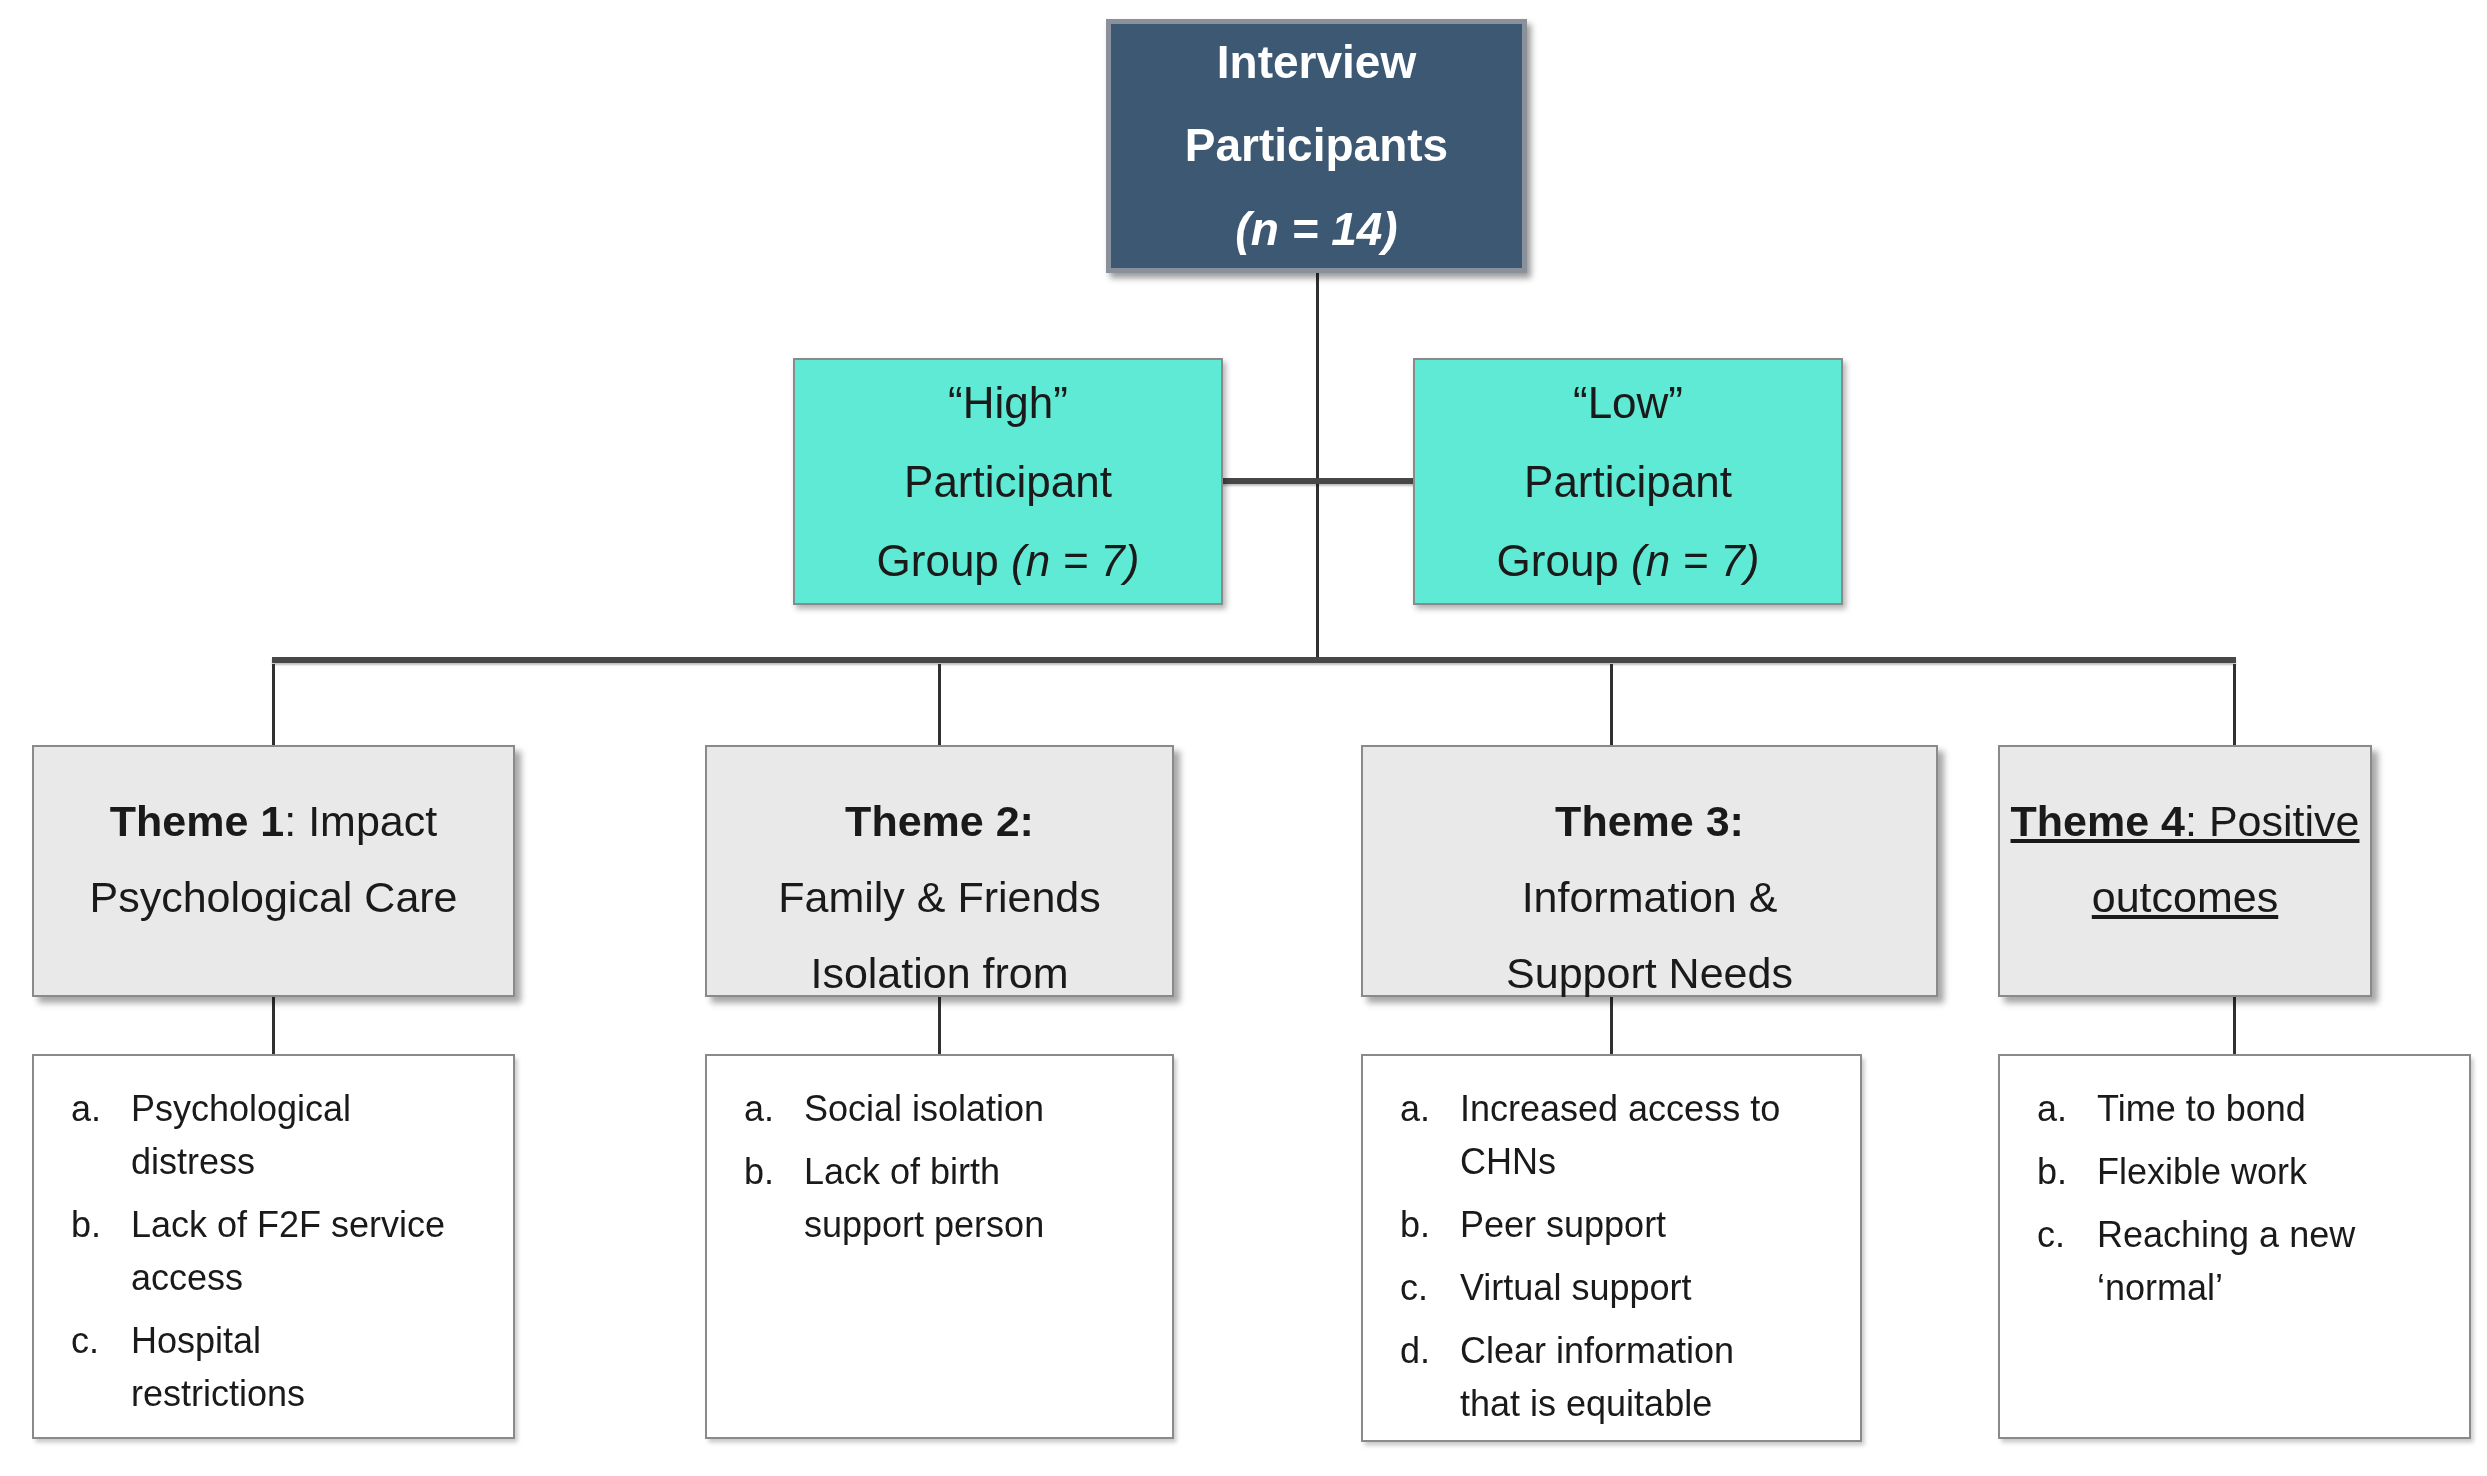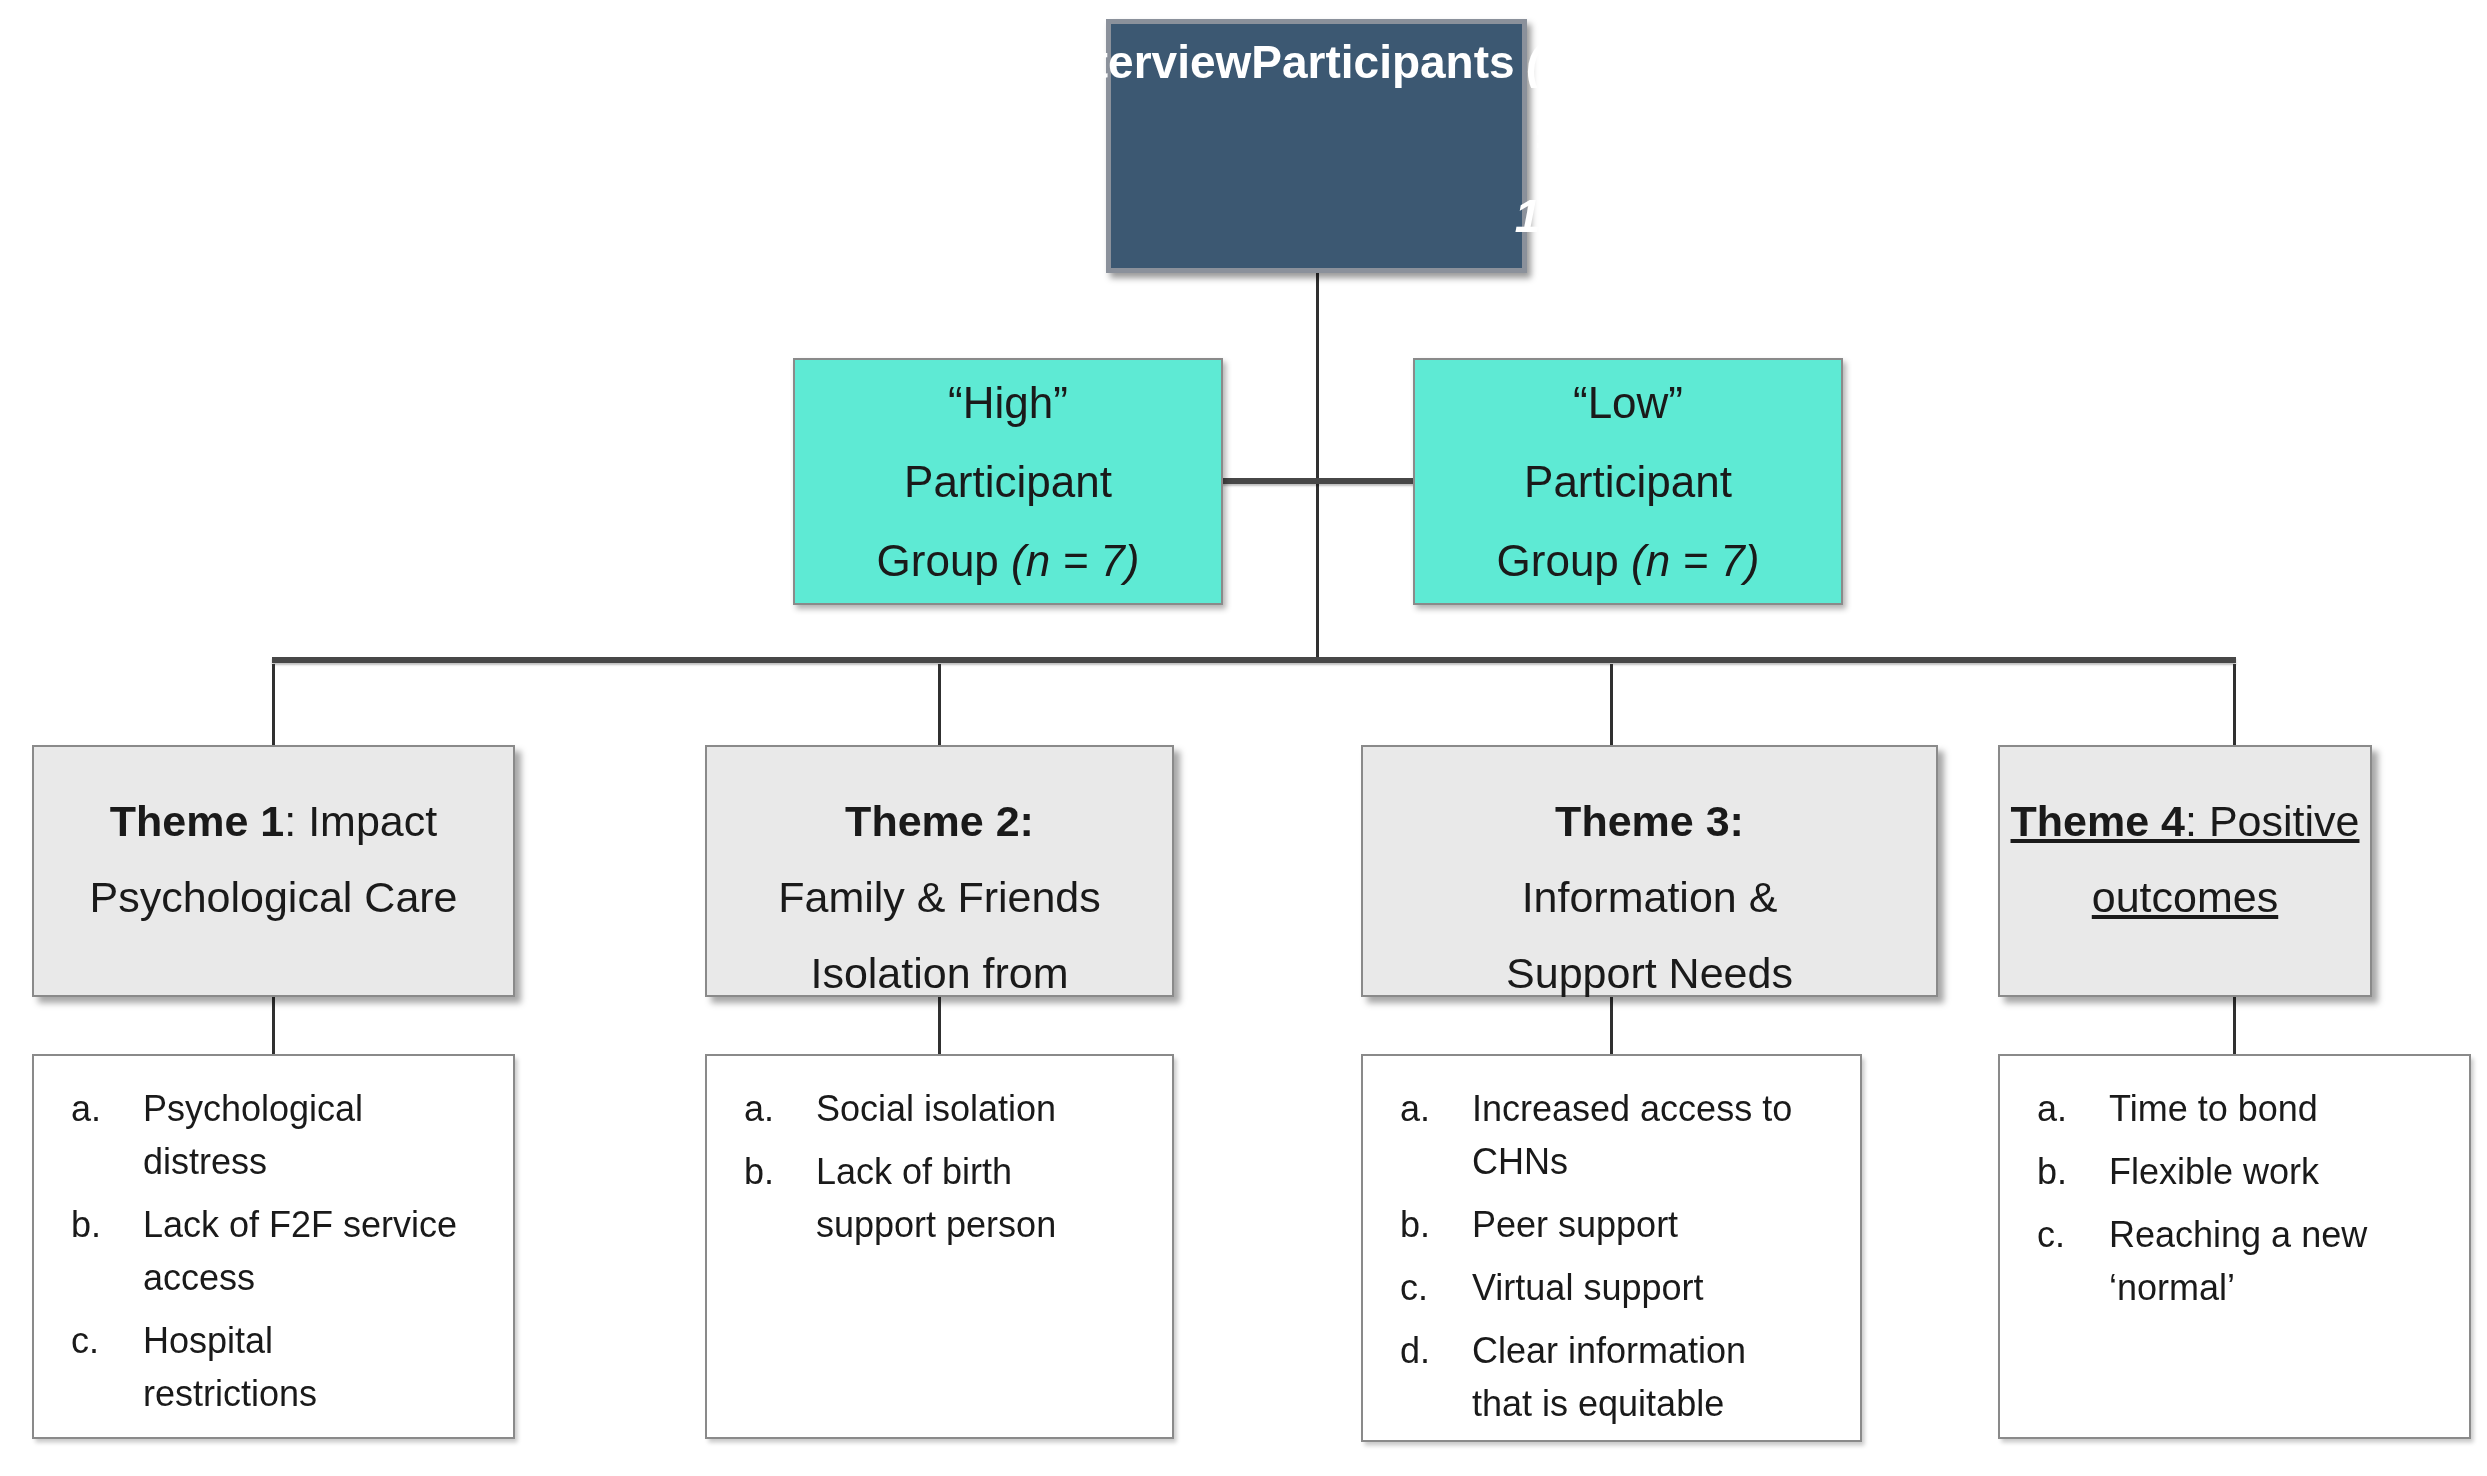--- a/index.html
+++ b/index.html
@@ -7,42 +7,42 @@
     --box-border:#8A8A8A; --connector:#303030; --text:#1A1A1A;
   }
   html,body{margin:0;padding:0;background:#ffffff;}
   #canvas{
     position:relative; width:2487px; height:1477px; background:#ffffff;
     font-family:"Liberation Sans", sans-serif; color:var(--text);
   }
   .box{position:absolute; box-sizing:border-box; border:2.9px solid var(--box-border);}
   .root{
     background:var(--root-fill); color:var(--root-text); border:5px solid #8b919b;
-    display:flex; flex-direction:row; justify-content:center; text-align:center;
+    display:flex; flex-direction:column; justify-content:space-between; text-align:center;
     font-size:46px; font-weight:700; line-height:77px;
     box-shadow:3.6px 5px 6.4px rgba(0,0,0,0.40);
   }
   .group{
     background:#5eead4; display:flex; flex-direction:column; justify-content:center;
     text-align:center; font-size:44px; line-height:79px;
     box-shadow:2.9px 4.3px 5.7px rgba(0,0,0,0.30);
   }
   .theme{
     background:var(--theme-fill); text-align:center; font-size:43px; line-height:76px;
     padding-top:36px; box-shadow:5.7px 6.4px 6.4px rgba(0,0,0,0.35);
   }
   .detail{
     background:var(--detail-fill); font-size:36px; line-height:53px;
     padding:26px 20px 8.6px 37px; box-shadow:2.9px 3.6px 4.3px rgba(0,0,0,0.22);
   }
   .b{font-weight:700;}
   .stat{font-style:italic;}
   .item{display:flex; margin-bottom:10px;}
   .marker{flex:0 0 60px;}
-  .itext{flex:1; white-space:pre-line;margin-left:12px;}
+  .itext{flex:1; white-space:pre-line;}
   .vline{position:absolute; width:2.9px; background:var(--connector);}
   .hbar{position:absolute; height:6.4px; background:#474747; box-shadow:0 2.1px 2.1px rgba(0,0,0,0.25);}
 </style>
 </head>
 <body>
 
 <div id="canvas">
 
   <div class="vline" style="left:1316px;top:272px;height:388px;"></div>
   <div class="hbar" style="left:1222px;top:478px;width:193px;"></div>

